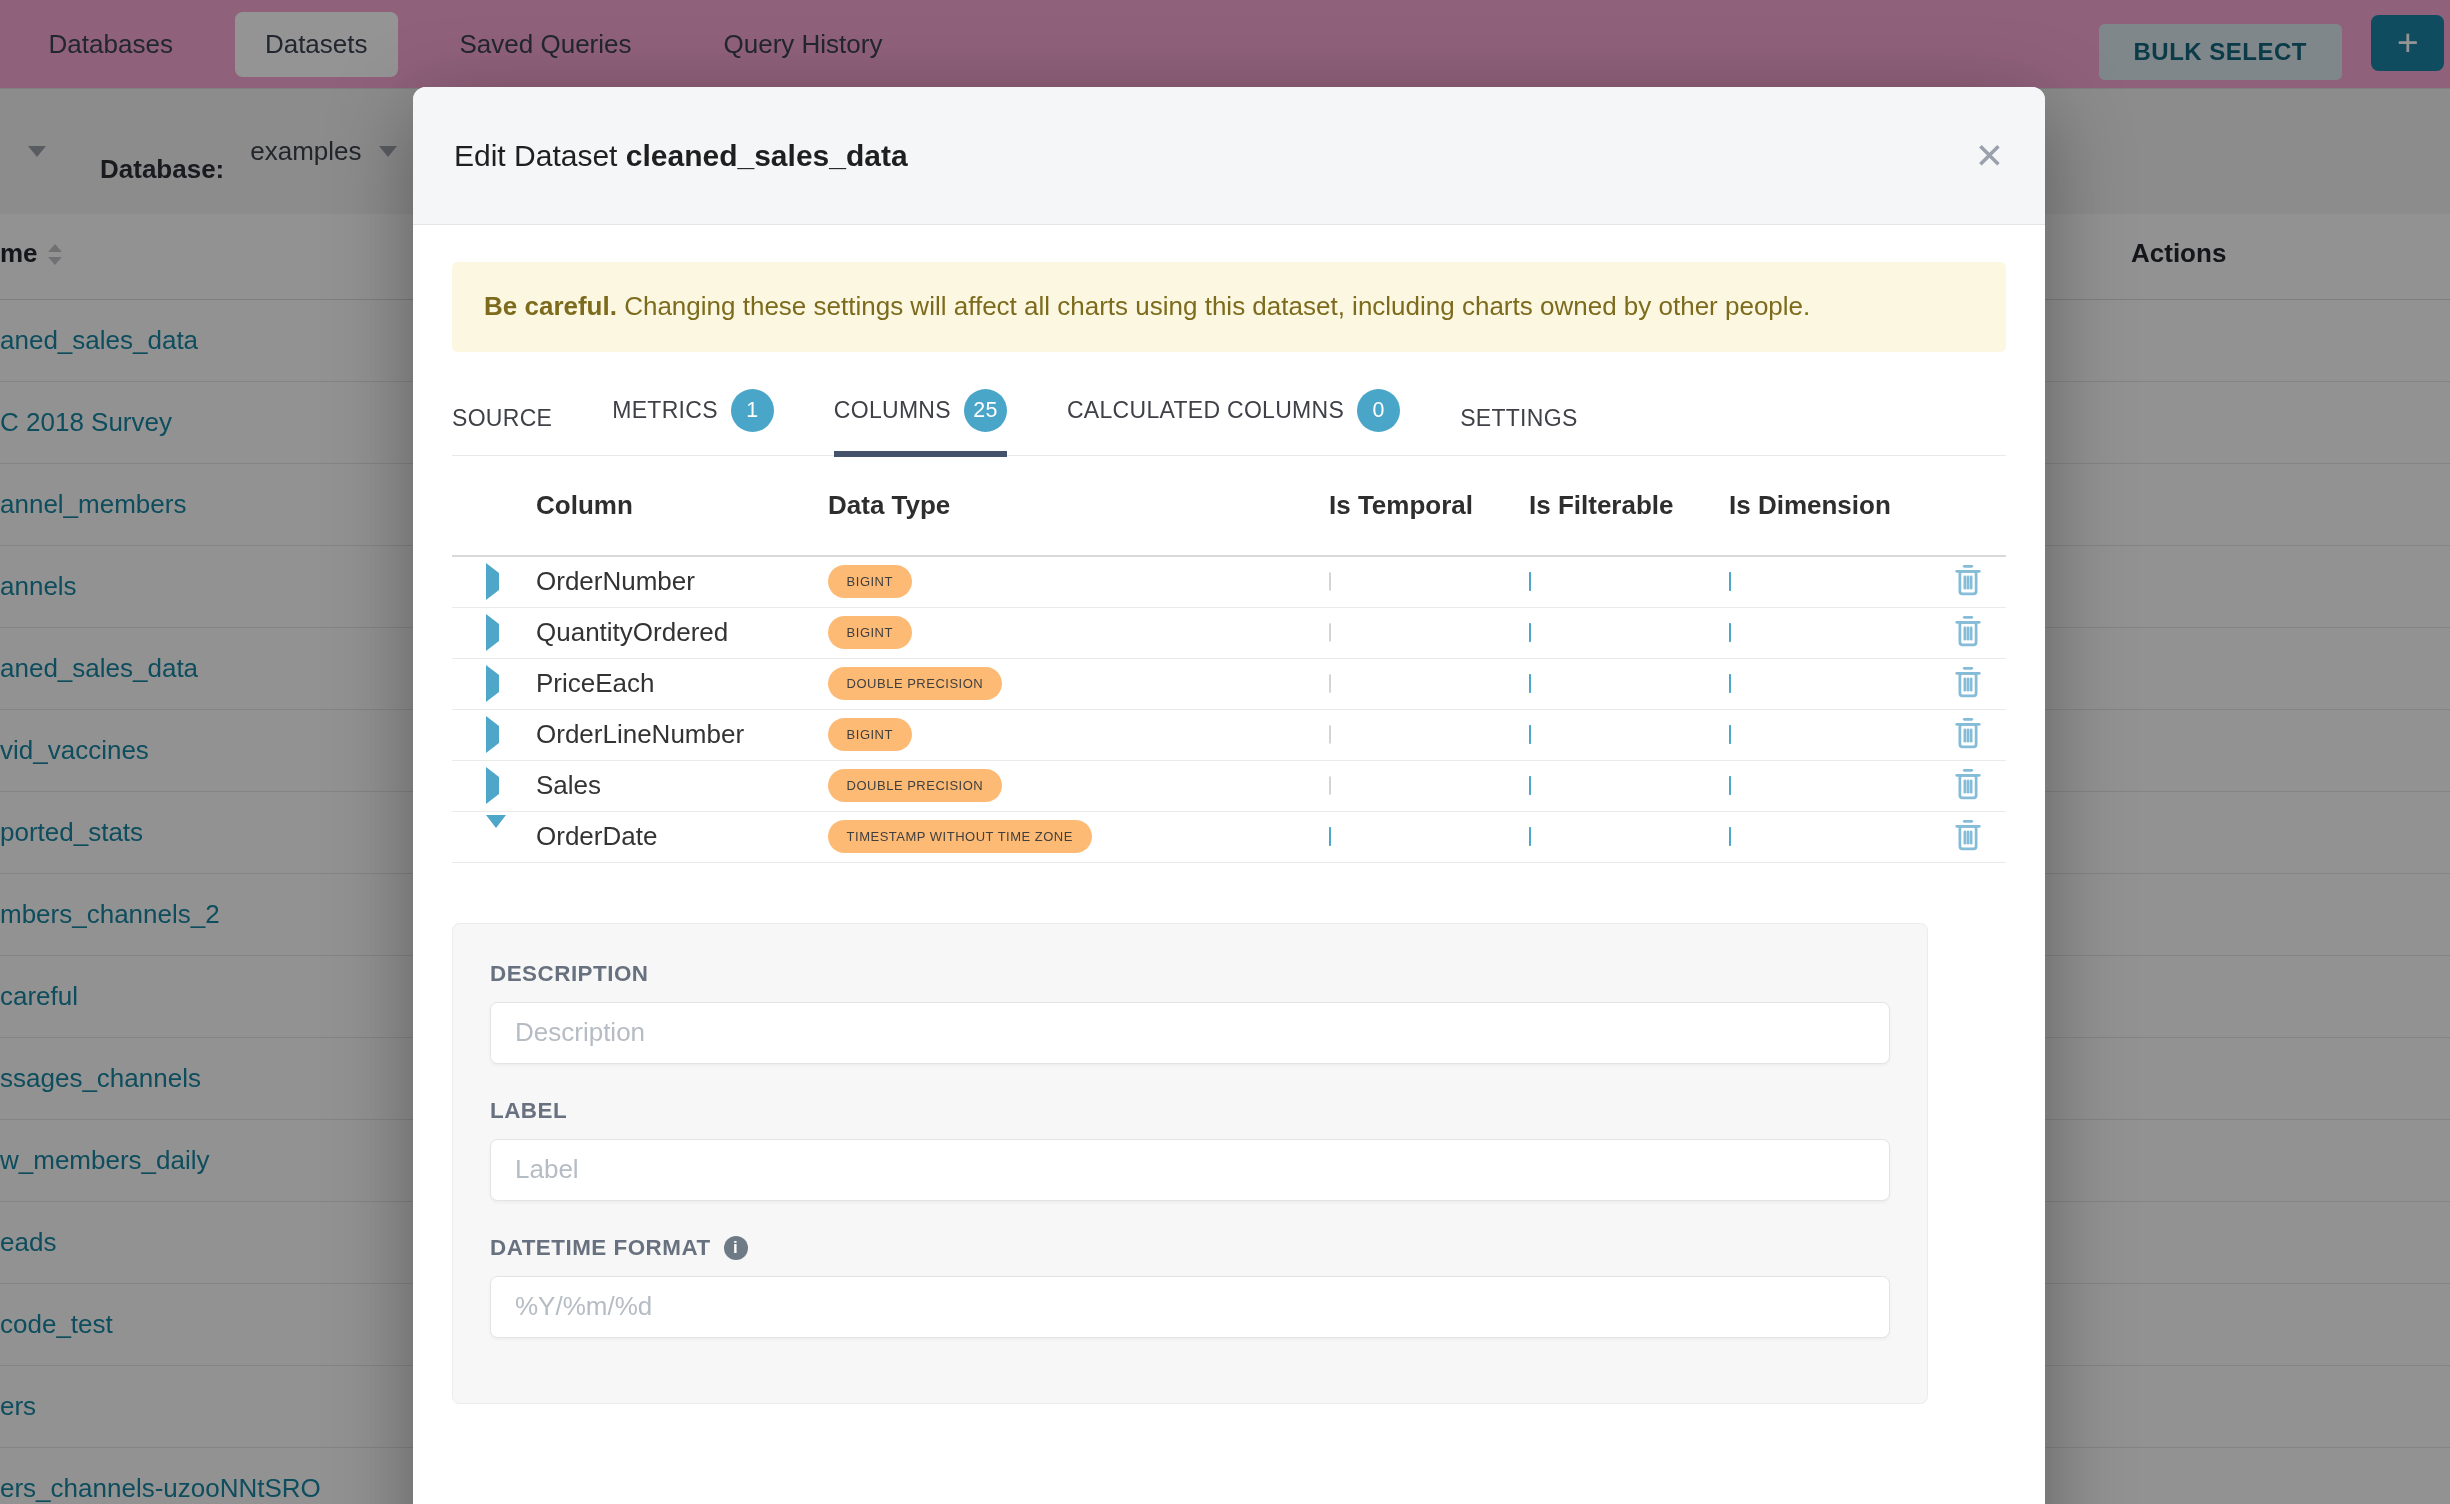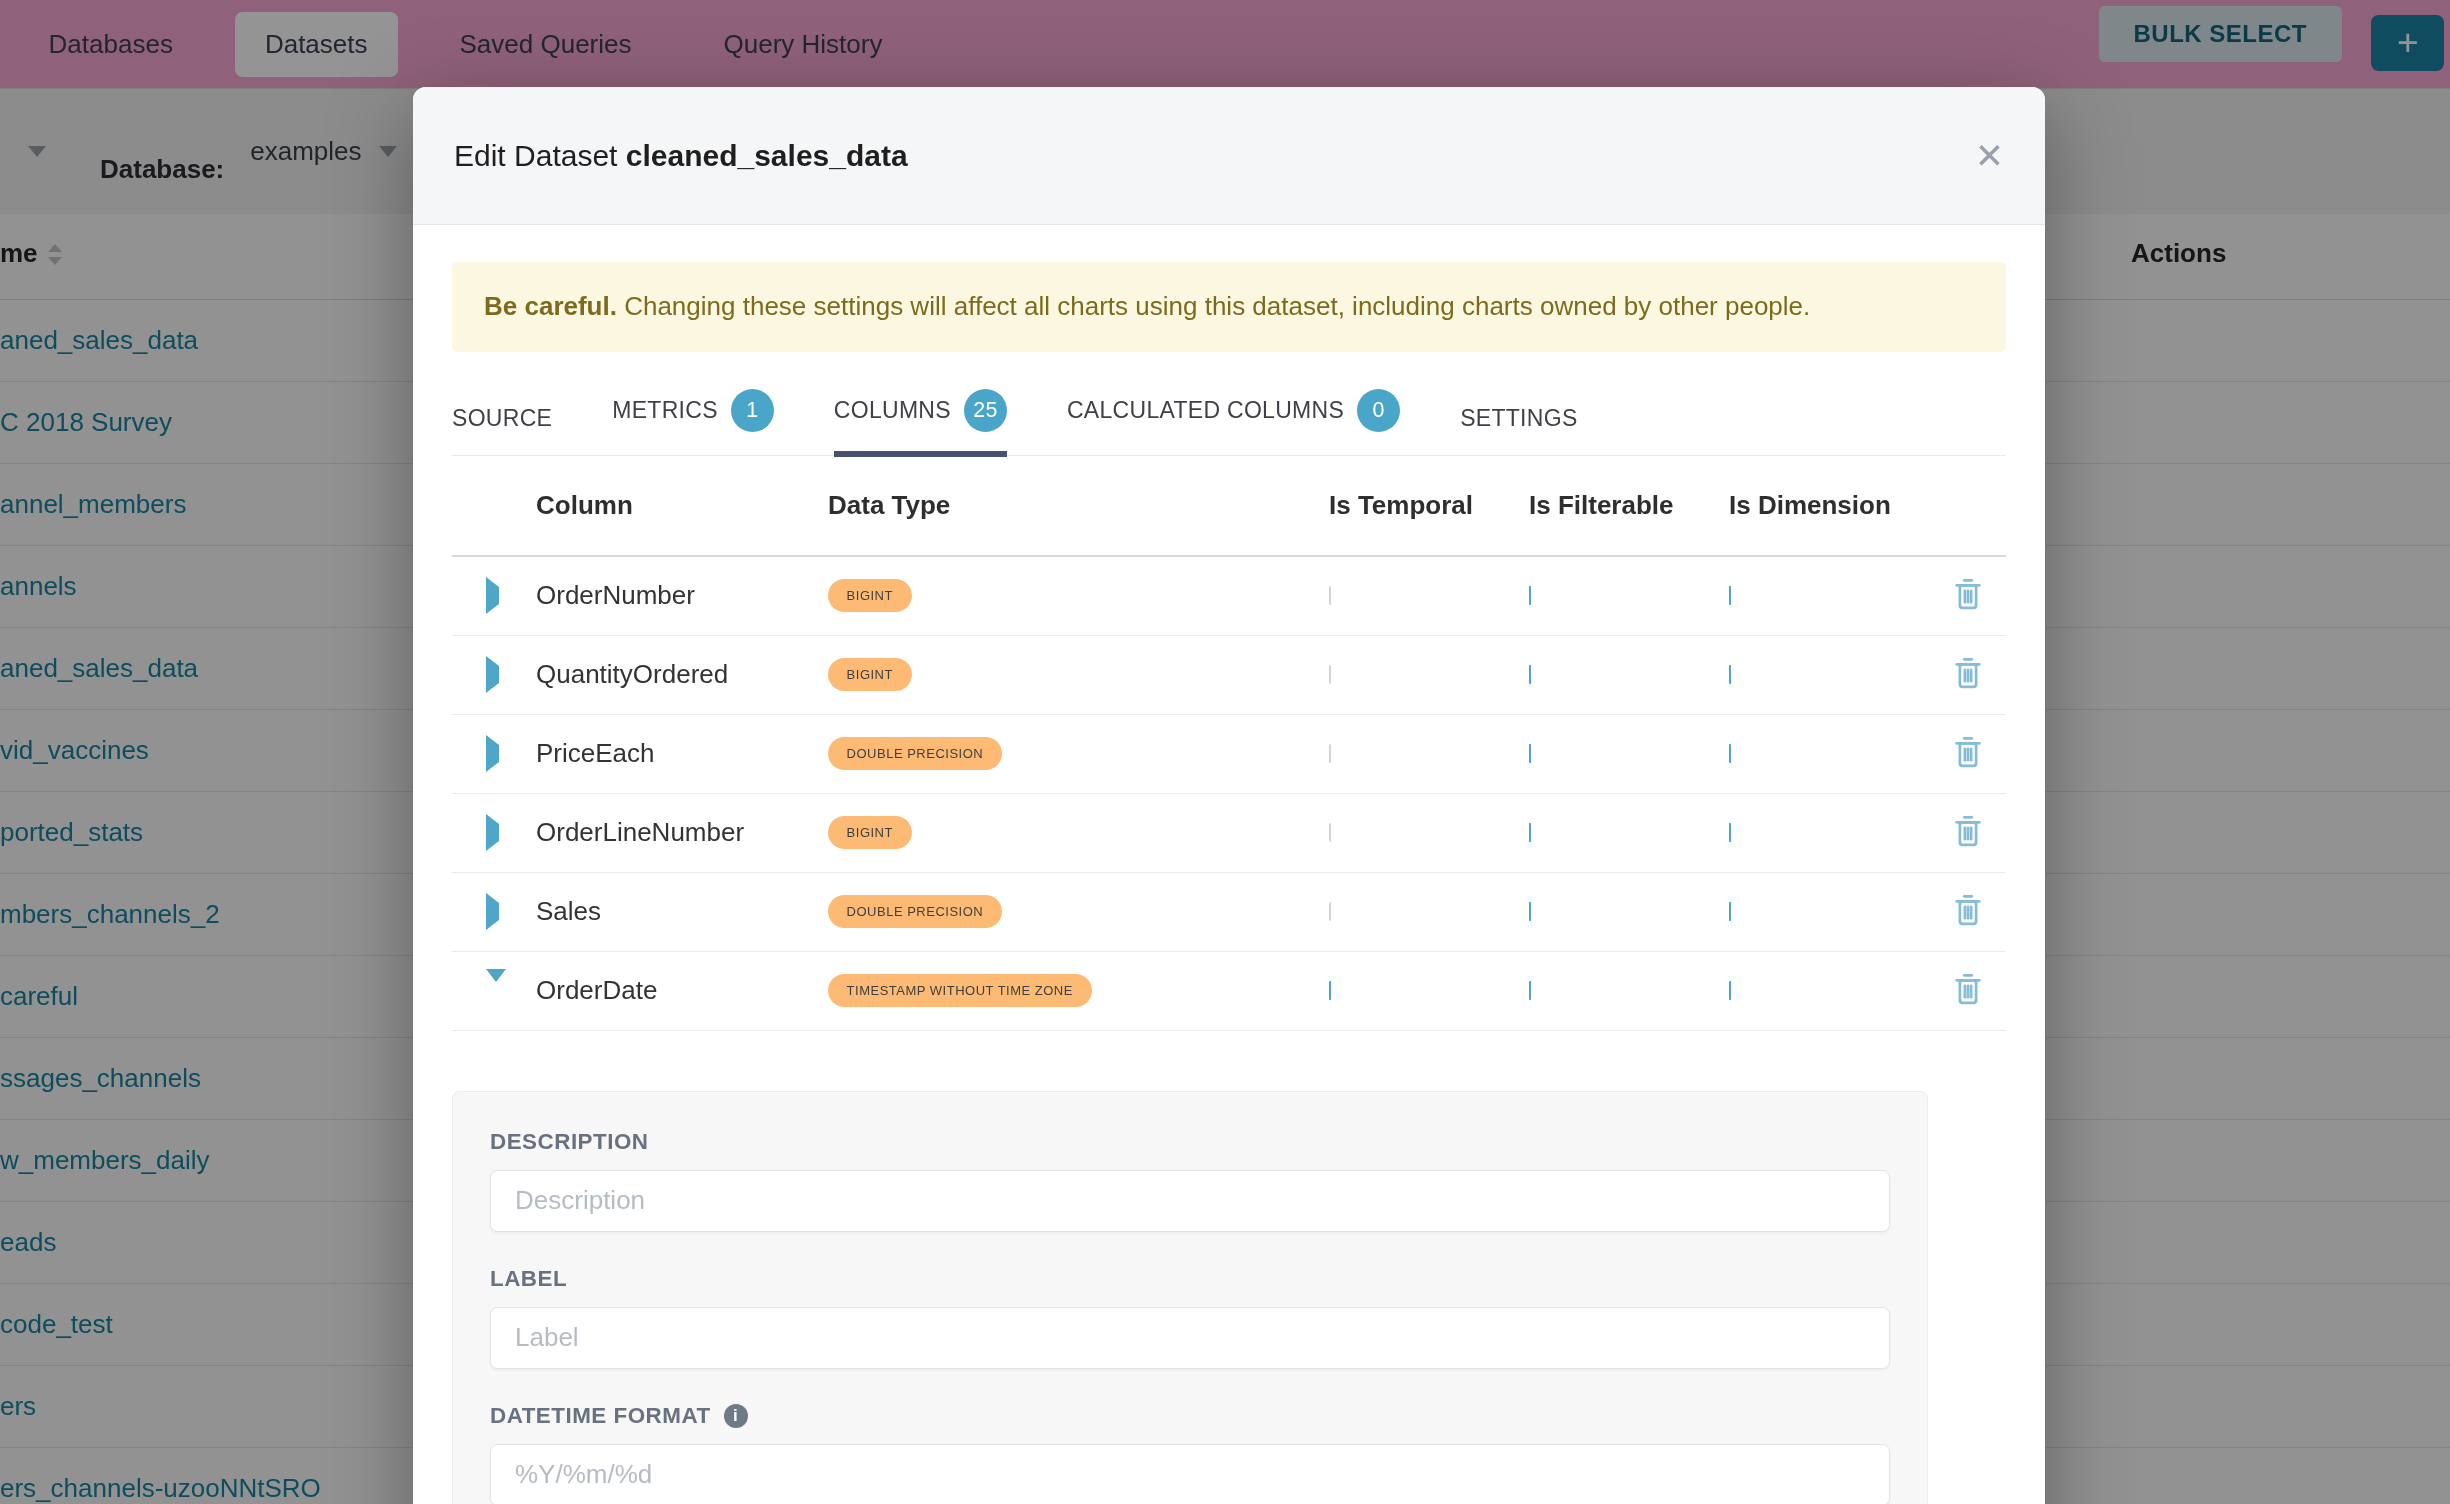--- a/index.html
+++ b/index.html
@@ -7,21 +7,21 @@
     font-family:"Liberation Sans", sans-serif; background:#f2f2f3; }
 
   
   .page { position:absolute; inset:0; }
   .navbar { position:relative; height:89px; background:#f9a8d4;
     border-bottom:1.9px solid #dcdcdc; display:flex; align-items:center; }
   .nav-tabs { display:flex; align-items:center; margin-left:18.6px; }
   .nav-tab { font-size:26px; color:#3b4252; padding:17px 30px; cursor:pointer; }
   .nav-tab.active { background:#ffffff; border-radius:7.5px; }
   .nav-tab + .nav-tab { margin-left:32px; }
-  .nav-right { position:absolute; right:108px; top:6px; display:flex; align-items:center; }
+  .nav-right { position:absolute; right:108px; top:24px; display:flex; align-items:center; }
   .bulk-btn { height:56px; padding:0 35px; background:#dce9ef; color:#13657d;
     border:none; border-radius:5.6px; font-size:24px; font-weight:700;
     letter-spacing:0.5px; font-family:inherit; }
   .add-btn { position:absolute; top:15px; right:5.6px; width:73px; height:56px;
     background:#1d84a4; color:#fff; border:none; border-radius:7.5px;
     font-size:37px; line-height:52px; font-family:inherit; }
 
   .filter-row { height:125px; display:flex; align-items:center; }
   .caret { width:0; height:0; border-left:9.3px solid transparent;
     border-right:9.3px solid transparent; border-top:11.2px solid #9aa0a8; display:inline-block; }
@@ -73,21 +73,21 @@
   .mtab.active::after { content:""; position:absolute; left:0; right:0; bottom:-1.9px;
     height:5.6px; background:#45526b; }
   .tab-badge { min-width:43px; height:43px; border-radius:21.4px; background:#4aa6c8;
     color:#ffffff; font-size:21.4px; display:flex; align-items:center;
     justify-content:center; padding:0 7.5px; }
 
   .cols-grid { display:grid; grid-template-columns:84px 292px 501px 200px 200px 200px 1fr;
     align-items:center; }
   .cols-header { height:101px; font-size:26px; font-weight:700; color:#2e2e2e;
     border-bottom:2.8px solid #d9d9d9; }
-  .col-row { height:79px; border-bottom:1.9px solid #eaeaea; }
+  .col-row { height:51px; border-bottom:1.9px solid #eaeaea; }
   .caret-cell { padding-left:34px; }
   .caret-right { width:0;height:0; border-top:10.3px solid transparent;
     border-bottom:10.3px solid transparent; border-left:13px solid #4ea7c9; }
   .caret-down { width:0;height:0; border-left:10.3px solid transparent;
     border-right:10.3px solid transparent; border-top:13px solid #4ea7c9; }
   .col-name { font-size:26px; color:#333; }
   .type-pill { display:inline-block; background:#fdba74; color:#3f3f3f;
     border-radius:19.6px; padding:9.3px 18.6px; font-size:13px; letter-spacing:0.5px; }
   .cb { width:37px; height:37px; border-radius:5.6px; background:#fff;
     border:1.9px solid #d4d4d4; position:relative; }

